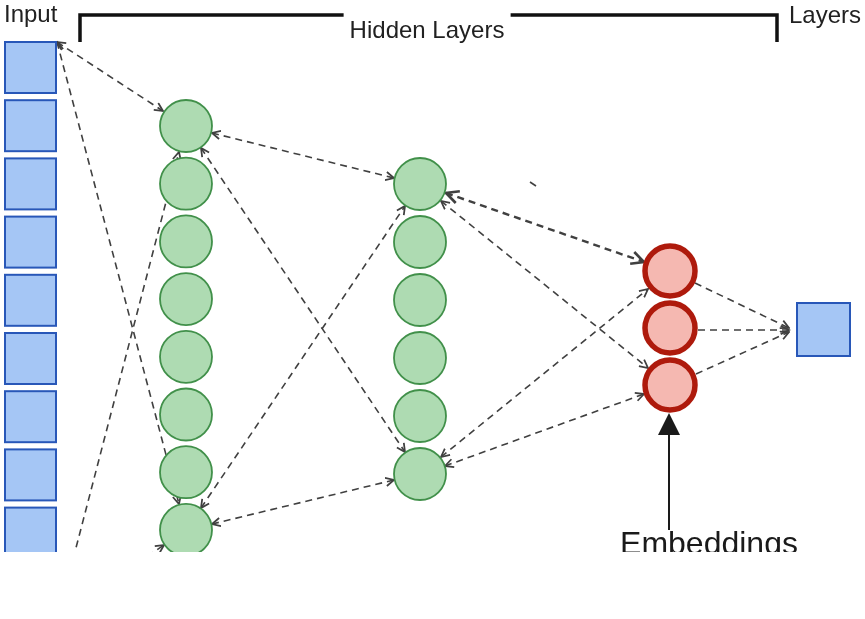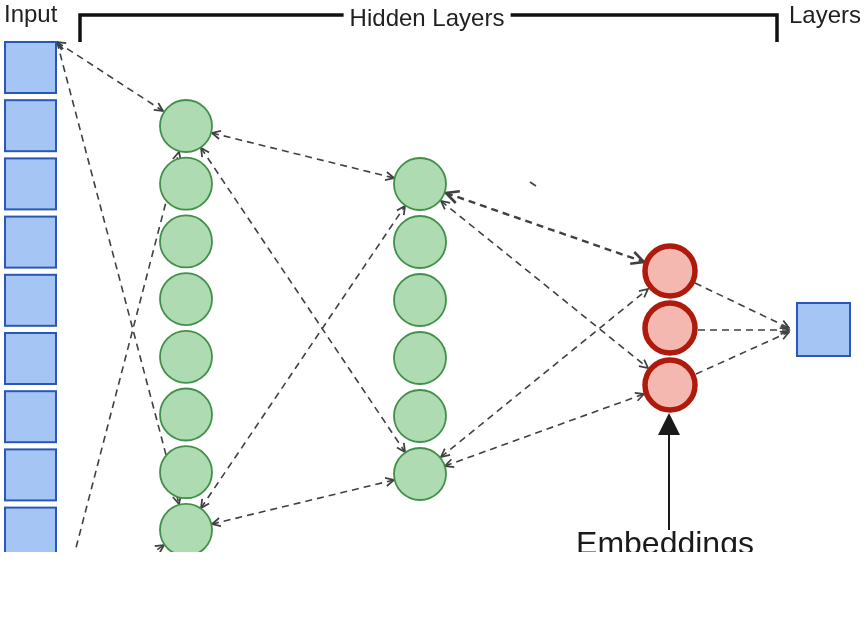--- a/index.html
+++ b/index.html
@@ -23,24 +23,24 @@
     color: #212121;
     white-space: nowrap;
     z-index: 3;
   }
   .label-input  { left: 4px;  top: 1px; }
   .label-output { left: 789px; top: 2px; }
   .label-hidden {
     left: 427px; top: 1px;
     transform: translateX(-50%);
     background: #ffffff;
-    padding: 4px 6px;
+    padding: 16px 6px;
   }
   .label-embeddings {
-    left: 665px; top: 526px;
+    left: 709px; top: 526px;
     transform: translateX(-50%);
     font-size: 32px;
     color: #1a1a1a;
   }
 </style>
 </head>
 <body>
 
 <div class="canvas">
   <svg id="diagram-svg" xmlns="http://www.w3.org/2000/svg" viewBox="0 0 865 619">

